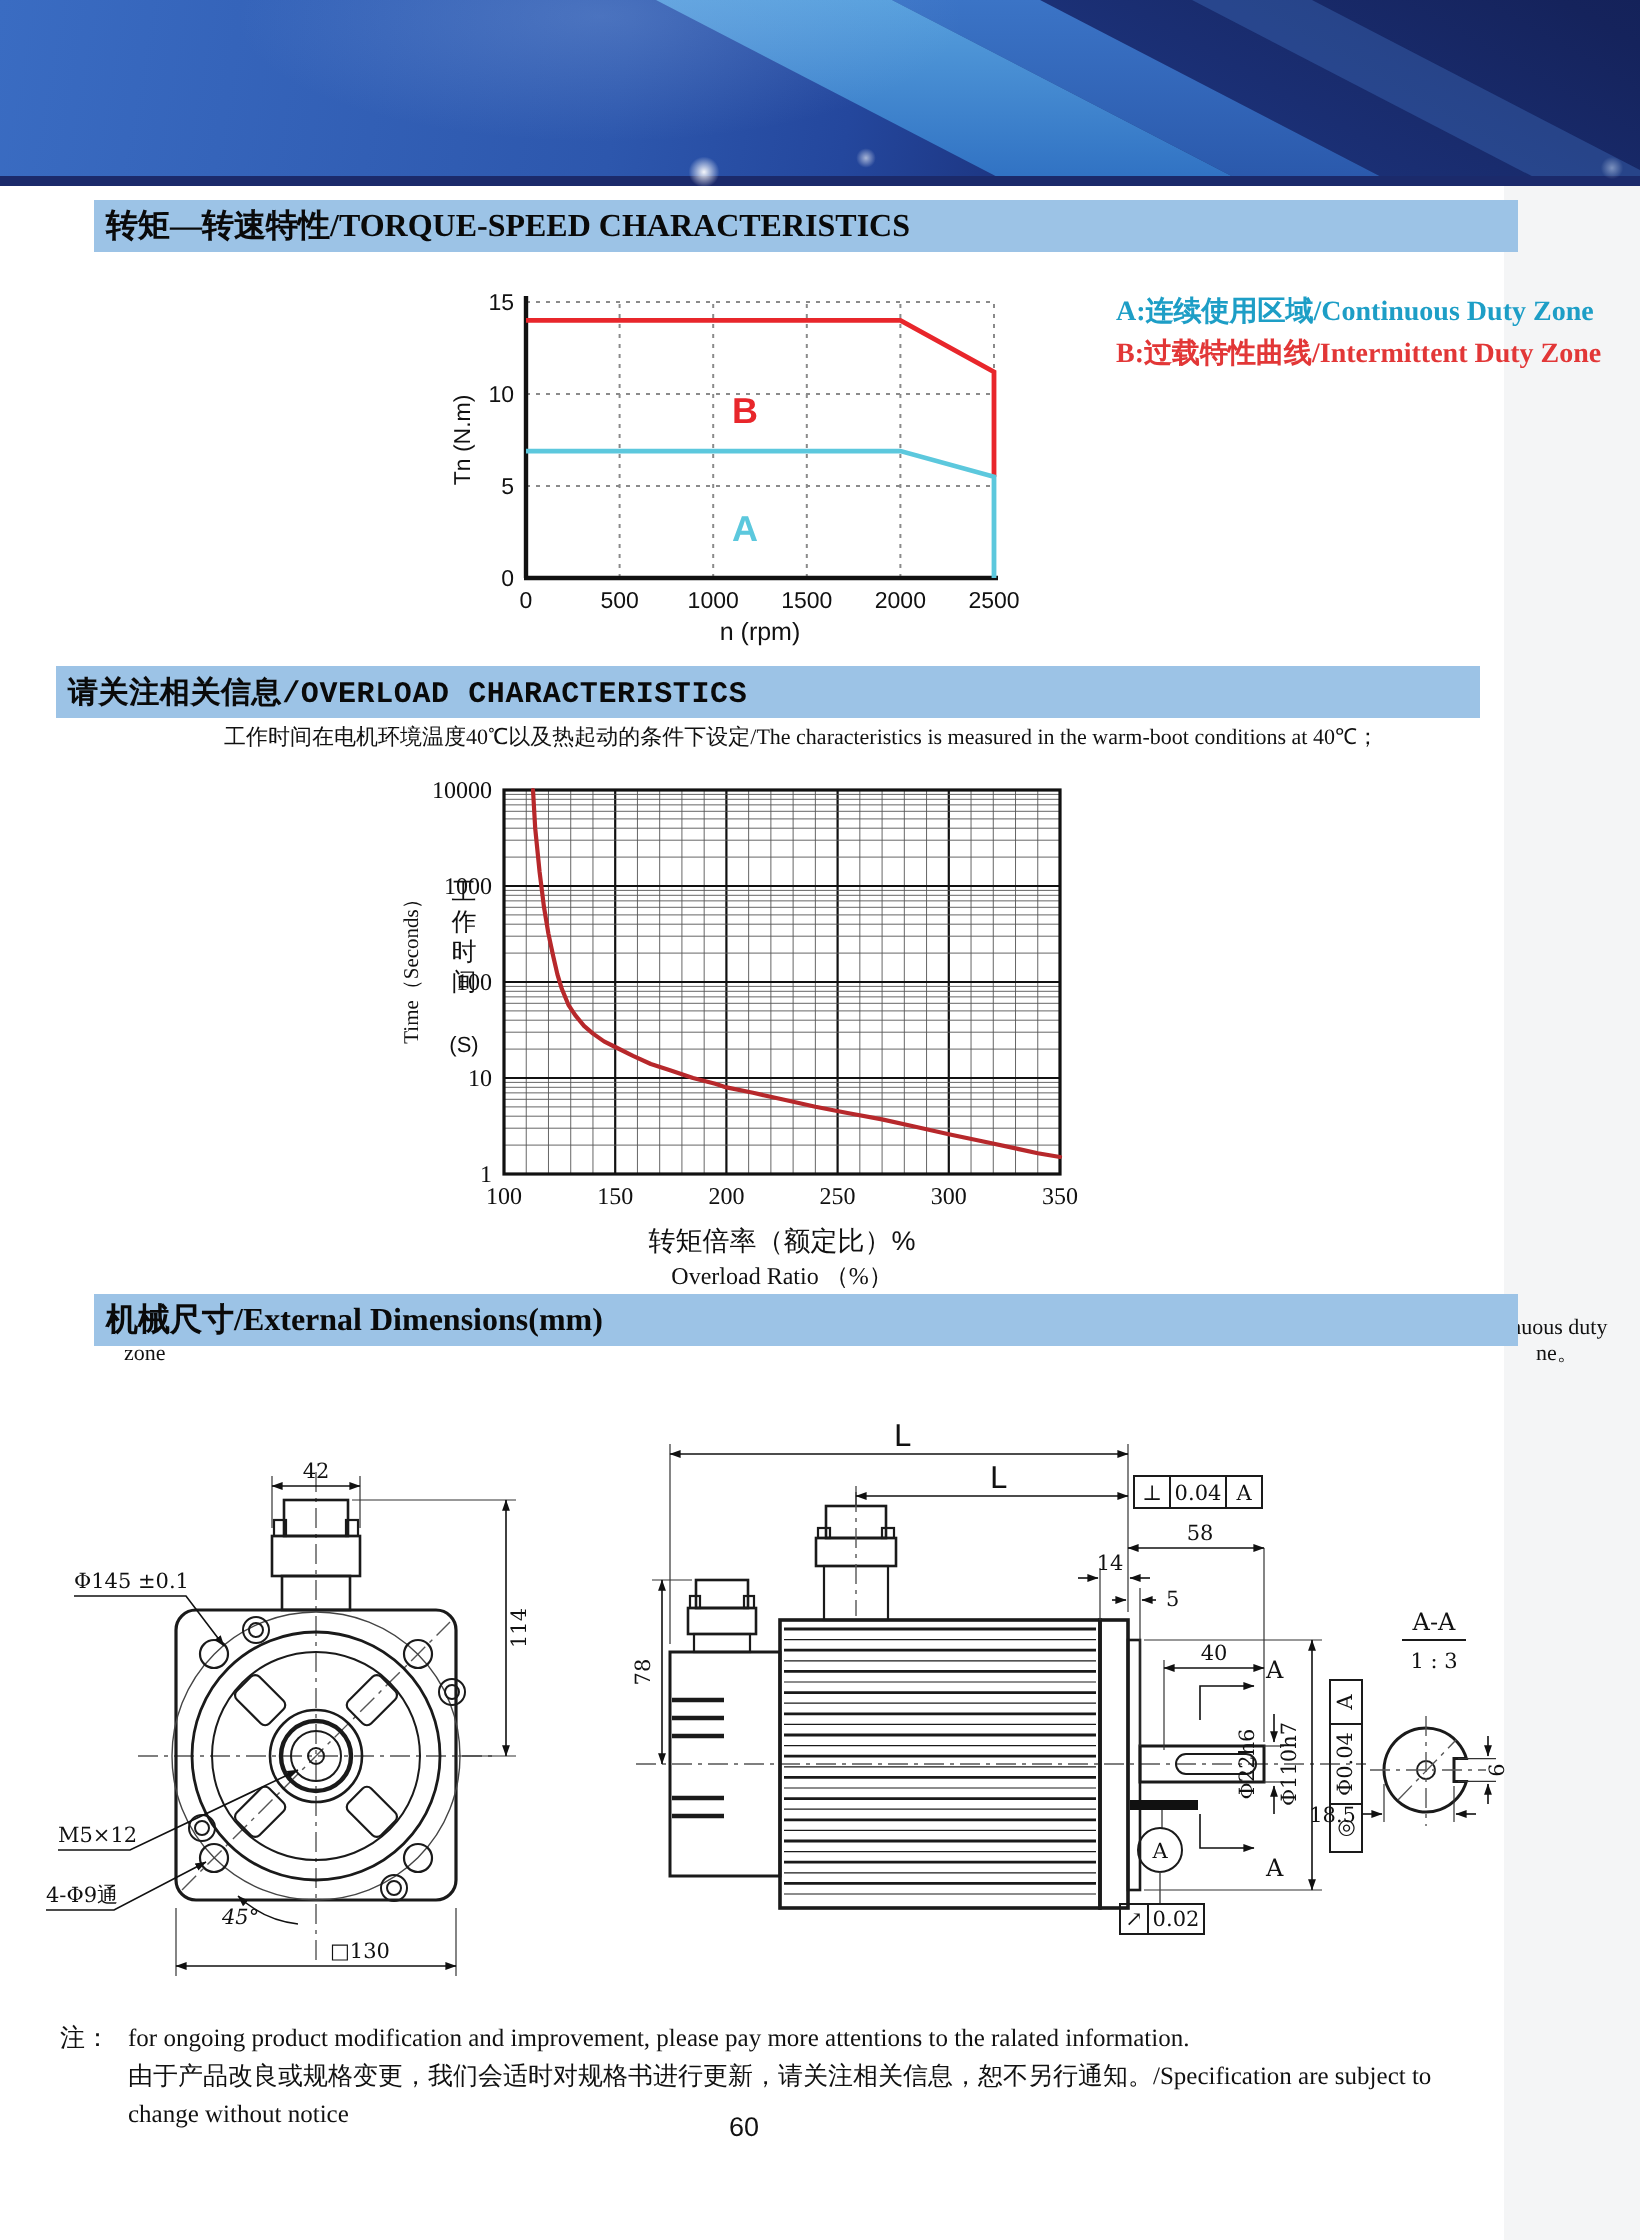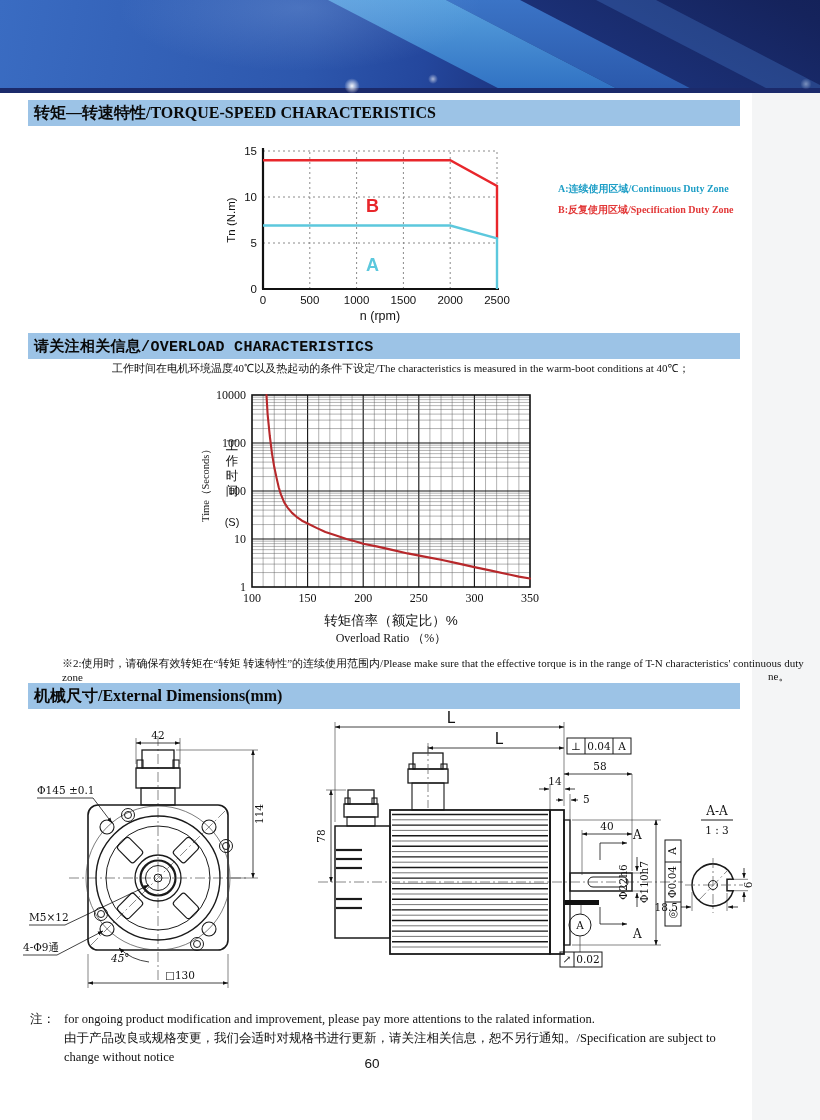--- a/index.html
+++ b/index.html
@@ -19,29 +19,29 @@
     radial-gradient(circle 7px at 433px 79px,rgba(255,255,255,.6),rgba(255,255,255,0) 70%),
     radial-gradient(circle 8px at 806px 84px,rgba(225,238,255,.45),rgba(255,255,255,0) 70%),
     radial-gradient(ellipse 260px 90px at 300px 8px,rgba(150,185,235,.28),rgba(0,0,0,0) 70%);}
   .banner-strip{position:absolute;left:0;bottom:0;width:100%;height:5px;background:#1b2a6b;}
 
   .right-strip{position:absolute;left:752px;top:93px;width:68px;height:1027px;background:#f4f5f6;}
 
   
   .sec-bar{position:absolute;left:28px;width:712px;height:26px;background:#9cc3e6;
            display:flex;align-items:center;padding-left:6px;box-sizing:border-box;color:#0a0a0a;}
-  .sec-serif{font-family:"Liberation Serif",serif;font-weight:bold;font-size:16px;}
+  .sec-serif{font-family:"Liberation Serif",serif;font-weight:bold;font-size:16px;margin-left:19px;}
   .sec-mono{font-family:"Liberation Mono",monospace;font-weight:bold;font-size:15px;letter-spacing:.3px;}
-  #bar1{top:100px}#bar2{top:333px}#bar3{top:683px}
+  #bar1{top:100px}#bar2{top:333px}#bar3{top:647px}
 
   
   #torque-chart{position:absolute;left:222px;top:138px;}
   #overload-chart{position:absolute;left:188px;top:378px;}
   .legend{position:absolute;left:558px;top:146px;font-family:"Liberation Serif",serif;
-          font-weight:bold;font-size:10px;line-height:21px;margin-top:32px;}
+          font-weight:bold;font-size:14px;line-height:21px;}
   .subtitle{position:absolute;left:112px;top:360px;font-size:11px;font-family:"Liberation Serif",serif;}
 
   .fn{position:absolute;font-size:11px;font-family:"Liberation Serif",serif;}
   #fn1{left:112px;top:637px}
   #fn2{left:62px;top:656px}
   #fnne{left:768px;top:669px}
 
   
   #drawings{position:absolute;left:15px;top:710px;}
   #drawings rect,#drawings circle,#drawings line,#drawings path,#drawings polyline{stroke:#1a1a1a;fill:none;}
@@ -107,21 +107,21 @@
         <polyline points="41,87.52 228.20000000000002,87.52 275,100.4 275,151" fill="none" stroke="#5cc8dd" stroke-width="2.4"></polyline>
         <text x="150.512" y="73.72" text-anchor="middle" font-size="18" font-weight="bold" font-family="&quot;Liberation Sans&quot;,sans-serif" fill="#e8262b">B</text>
         <text x="150.512" y="132.6" text-anchor="middle" font-size="18" font-weight="bold" font-family="&quot;Liberation Sans&quot;,sans-serif" fill="#5cc8dd">A</text>
         <text x="158" y="182" text-anchor="middle" font-size="12.5" font-family="&quot;Liberation Sans&quot;,sans-serif" fill="#111">n (rpm)</text>
         <text x="13" y="82" text-anchor="middle" font-size="11.5" font-family="&quot;Liberation Sans&quot;,sans-serif" fill="#111" transform="rotate(-90 13 82)">Tn (N.m)</text>
       </g>
     </svg>
 
   <div class="legend">
     <div style="color: rgb(29, 158, 198);">A:连续使用区域/Continuous Duty Zone</div>
-    <div style="color: rgb(226, 55, 55);">B:反复使用区域/Specification Duty Zone</div>
+    <div style="color: rgb(226, 55, 55);">B:过载特性曲线/Intermittent Duty Zone</div>
   </div>
 
   <div id="bar2" class="sec-bar sec-mono">请关注相关信息/OVERLOAD CHARACTERISTICS</div>
 
   <div class="subtitle">工作时间在电机环境温度40℃以及热起动的条件下设定/The characteristics is measured in the warm-boot conditions at 40℃；</div>
 
   <svg id="overload-chart" viewBox="0 0 352 268" width="352" height="268">
       <g id="overload-plot">
         <line x1="75.12" y1="17" x2="75.12" y2="209" stroke="#555" stroke-width="0.45"></line>
         <line x1="86.24000000000001" y1="17" x2="86.24000000000001" y2="209" stroke="#555" stroke-width="0.45"></line>

